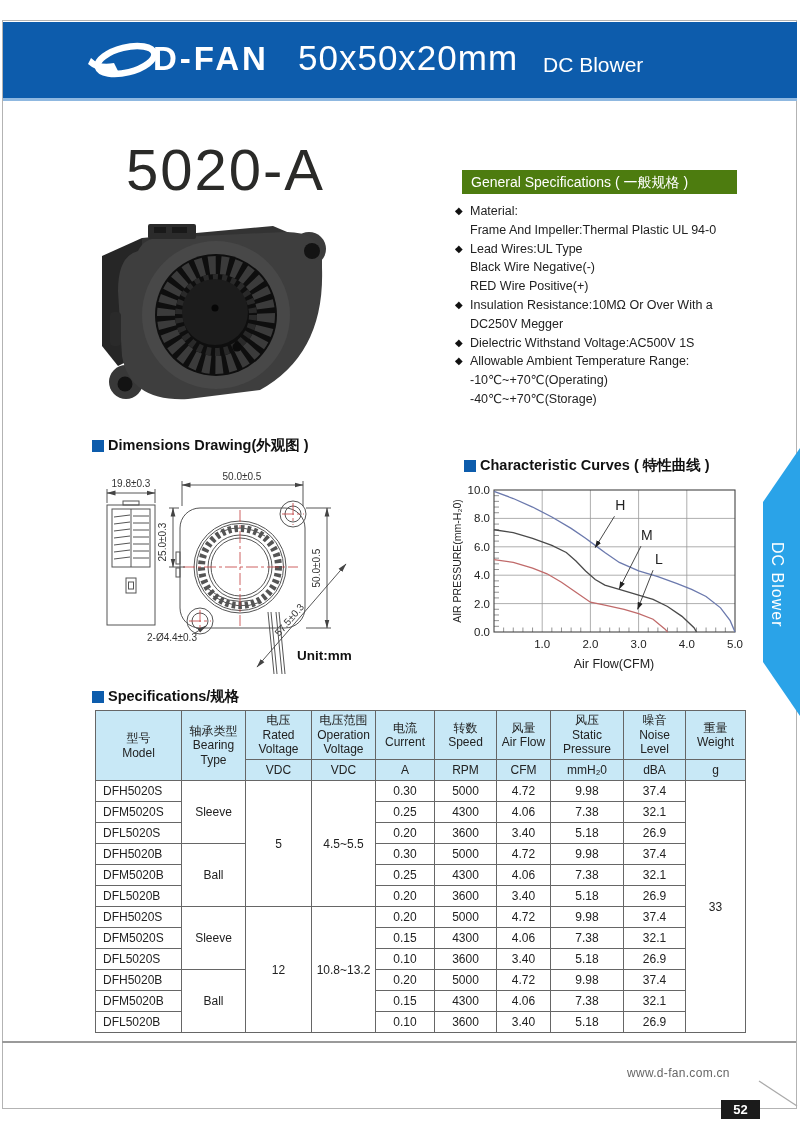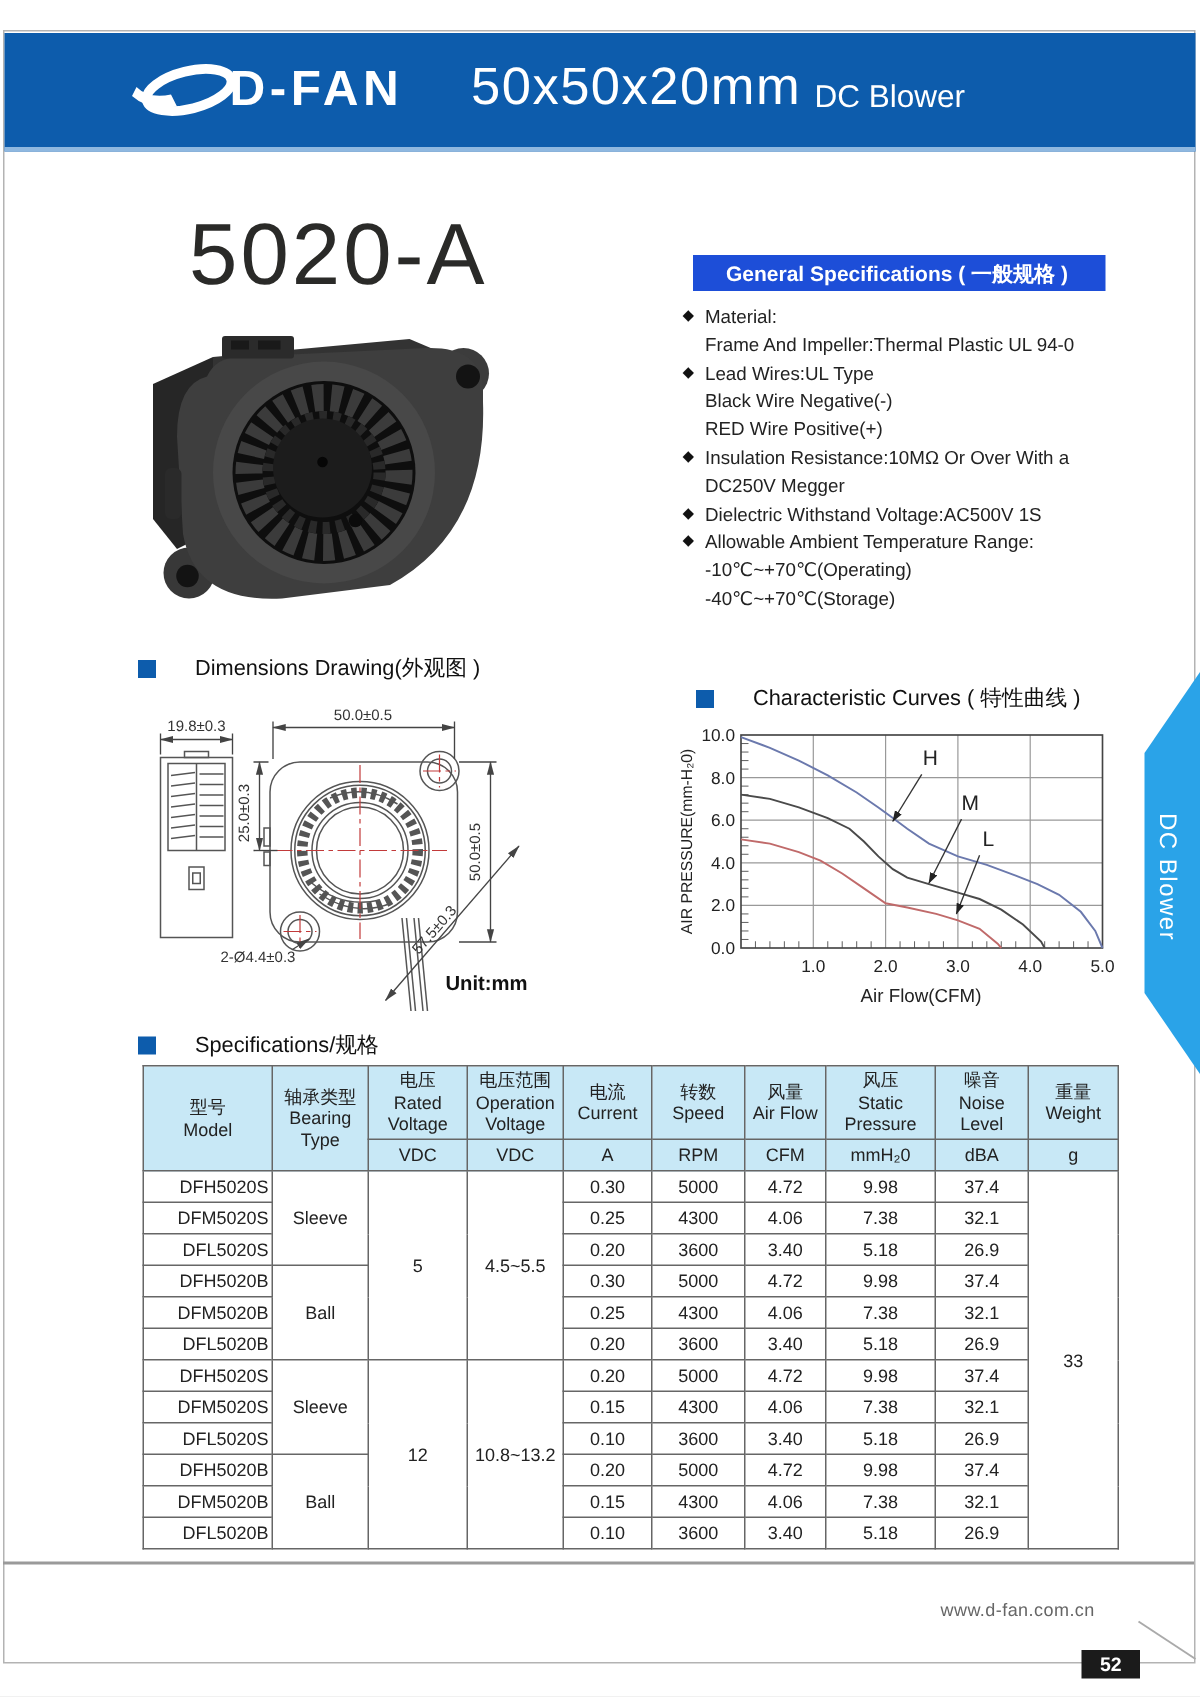--- a/index.html
+++ b/index.html
@@ -4,44 +4,44 @@
 <style>
   html,body{margin:0;padding:0;background:#e8e8e8;}
   .page{position:relative;width:800px;height:1131px;background:#ffffff;margin:0 auto;
         font-family:"Liberation Sans","DejaVu Sans",sans-serif;overflow:hidden;}
   .abs{position:absolute;}
   .pborder{position:absolute;left:2px;top:20px;width:793px;height:1087px;border:1px solid #b3b3b3;}
   
   .topbar{position:absolute;left:3px;top:22px;width:794px;height:76px;background:#0d5cac;
           border-bottom:3px solid #8fb8e0;}
   .brand{position:absolute;left:153px;top:40px;color:#fff;font-size:33px;font-weight:bold;letter-spacing:3px;}
-  .sizetxt{position:absolute;left:314px;top:38px;color:#fff;font-size:35px;font-weight:400;letter-spacing:1px;}
+  .sizetxt{position:absolute;left:298px;top:38px;color:#fff;font-size:35px;font-weight:400;letter-spacing:1px;}
   .typetxt{position:absolute;left:543px;top:53px;color:#fff;font-size:21px;font-weight:400;}
   .model-title{position:absolute;left:126px;top:136px;font-size:58px;color:#2a2a28;letter-spacing:2px;}
   
-  .gs-bar{position:absolute;left:462px;top:170px;width:275px;height:24px;background:#1d4ed8;color:#fff;
-          font-size:14px;font-weight:bold;line-height:24px;padding-left:22px;box-sizing:border-box;}
+  .gs-bar{position:absolute;left:462px;top:170px;width:275px;height:24px;background:#4d7c0f;color:#fff;
+          font-size:14px;font-weight:normal;line-height:24px;padding-left:9px;box-sizing:border-box;}
   .gs-list{position:absolute;left:455px;top:202px;width:305px;font-size:12.5px;color:#222;}
   .gs-item{position:relative;padding-left:15px;line-height:18.8px;white-space:nowrap;}
   .gs-item .dm{position:absolute;left:0;top:0;font-size:10px;color:#111;}
   
-  .sechead{position:absolute;font-size:14.5px;color:#111;font-weight:400;display:flex;align-items:center;gap:26px;}
+  .sechead{position:absolute;font-size:14.5px;color:#111;font-weight:700;display:flex;align-items:center;gap:4px;}
   .sq{display:inline-block;width:12px;height:12px;background:#0d5cac;}
   
   .side-tab-label{position:absolute;left:766px;top:510px;width:22px;height:150px;display:flex;align-items:center;
         justify-content:center;writing-mode:vertical-rl;color:#fff;font-size:16px;letter-spacing:1px;}
   
   .spec-table{position:absolute;left:95px;top:710px;width:650px;border-collapse:collapse;table-layout:fixed;
         font-size:12px;color:#222;}
   .spec-table th,.spec-table td{border:1px solid #666;text-align:center;padding:0 2px;font-weight:400;}
   .spec-table thead th{background:#c8e8f6;}
   .spec-table .h1 th{height:48px;line-height:1.2;}
   .spec-table .h2 th{height:20px;}
   .spec-table tbody td{height:20px;}
-  .spec-table td.model{text-align:right;padding-left:7px;}
+  .spec-table td.model{text-align:left;padding-left:7px;}
   .cn,.en{display:block;}
   
   .rule1{position:absolute;left:2px;top:1041px;width:794px;height:2px;background:#9a9a9a;}
   .site{position:absolute;left:627px;top:1066px;font-size:12px;color:#666;letter-spacing:0.3px;}
   .pagebadge{position:absolute;left:721px;top:1064px;width:39px;height:19px;background:#1b1b1b;color:#fff;
         font-size:13px;font-weight:bold;text-align:center;line-height:19px;margin-top:36px;}
   svg text{font-family:"Liberation Sans","DejaVu Sans",sans-serif;}
 </style>
 </head>
 <body>

